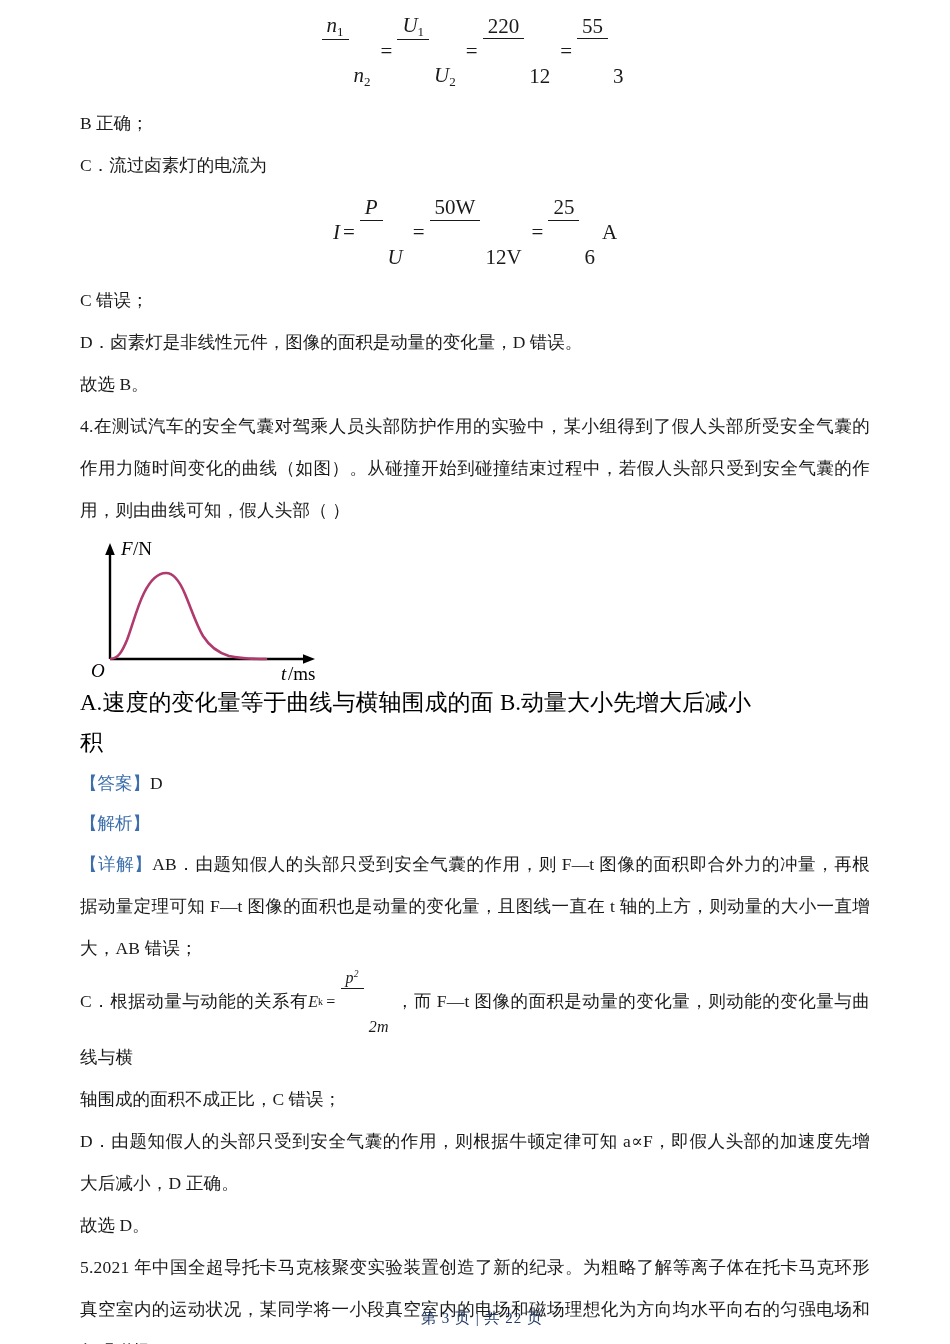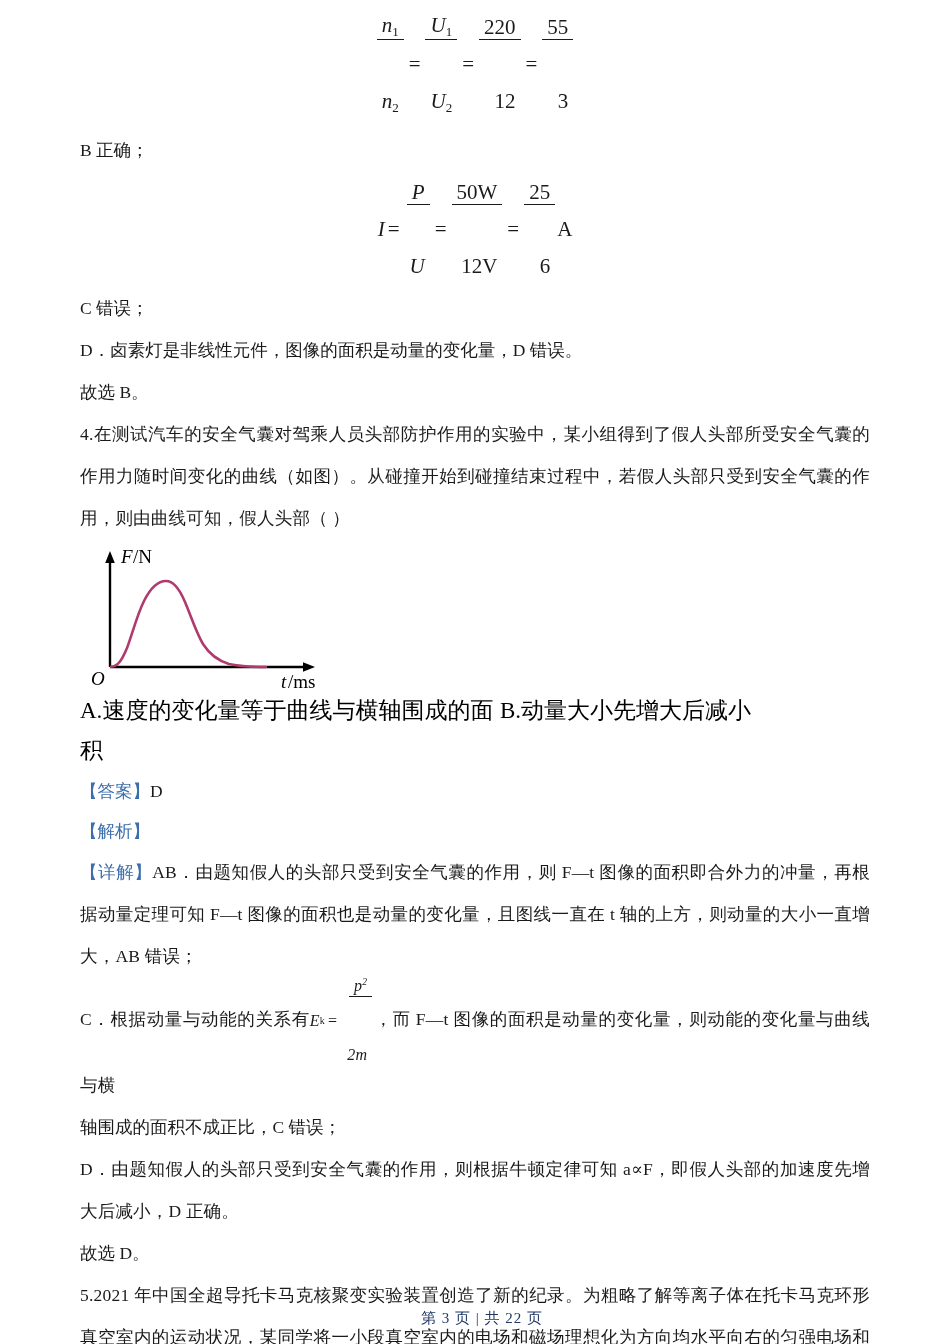--- a/index.html
+++ b/index.html
@@ -47,22 +47,22 @@
   }
   .mathrow {
     display: inline-flex;
     align-items: center;
     justify-content: center;
     font-family: "Liberation Serif", "DejaVu Serif", serif;
     color: #1a1a1a;
   }
   .frac {
     display: inline-flex;
-    flex-direction: column;
-    align-items: flex-end;
+    flex-direction: row;
+    align-items: flex-start;
     justify-content: center;
     vertical-align: middle;
     line-height: 1.06;
     margin: 0 2px;
   }
   .frac .num {
     padding: 0 5px 1px 5px;
     border-bottom: 1.4px solid #1a1a1a;
   }
   .frac .den {
@@ -160,20 +160,21 @@
       <span class="frac">
         <span class="num">55</span>
         <span class="den">3</span>
       </span>
     </span>
   </div>
 
   <div class="spacer-14"></div>
 
   <div class="line">B 正确；</div>
+  <div class="line">C．流过卤素灯的电流为</div>
 
   <div class="spacer-10"></div>
   <div class="eq-block">
     <span class="mathrow" id="eq-current">
       <span class="it">I</span>
       <span class="op">=</span>
       <span class="frac">
         <span class="num it">P</span>
         <span class="den it">U</span>
       </span>

